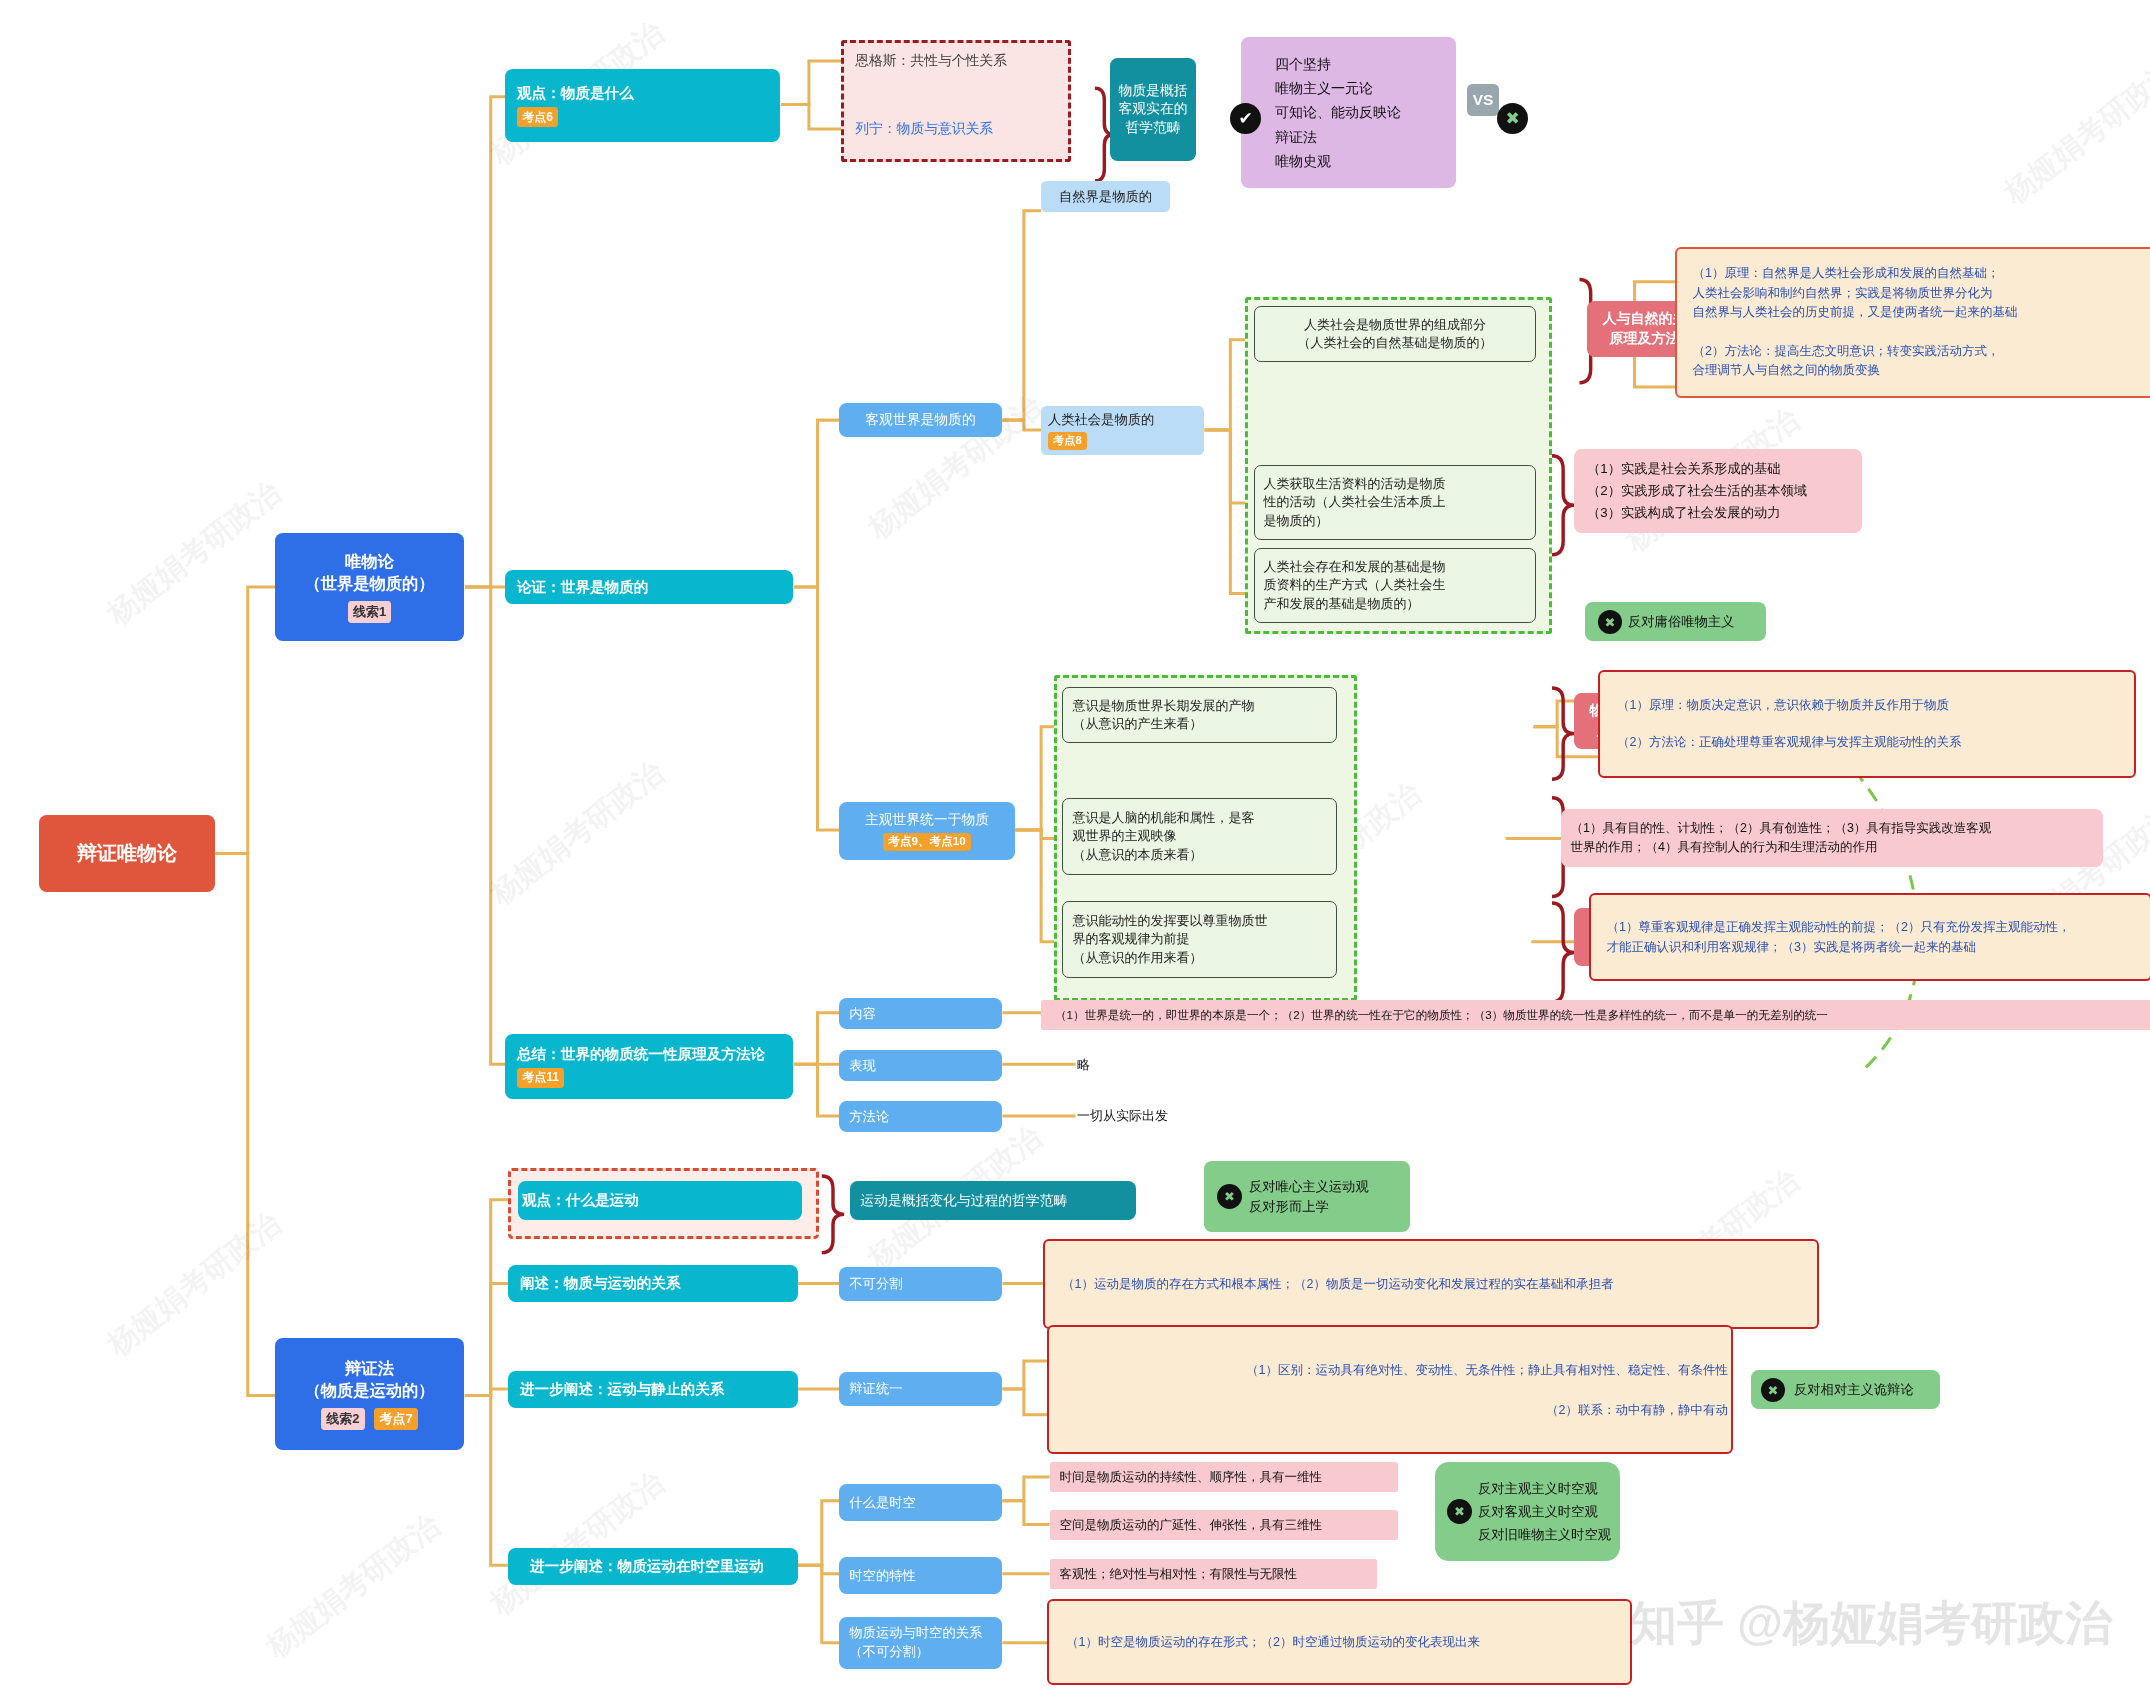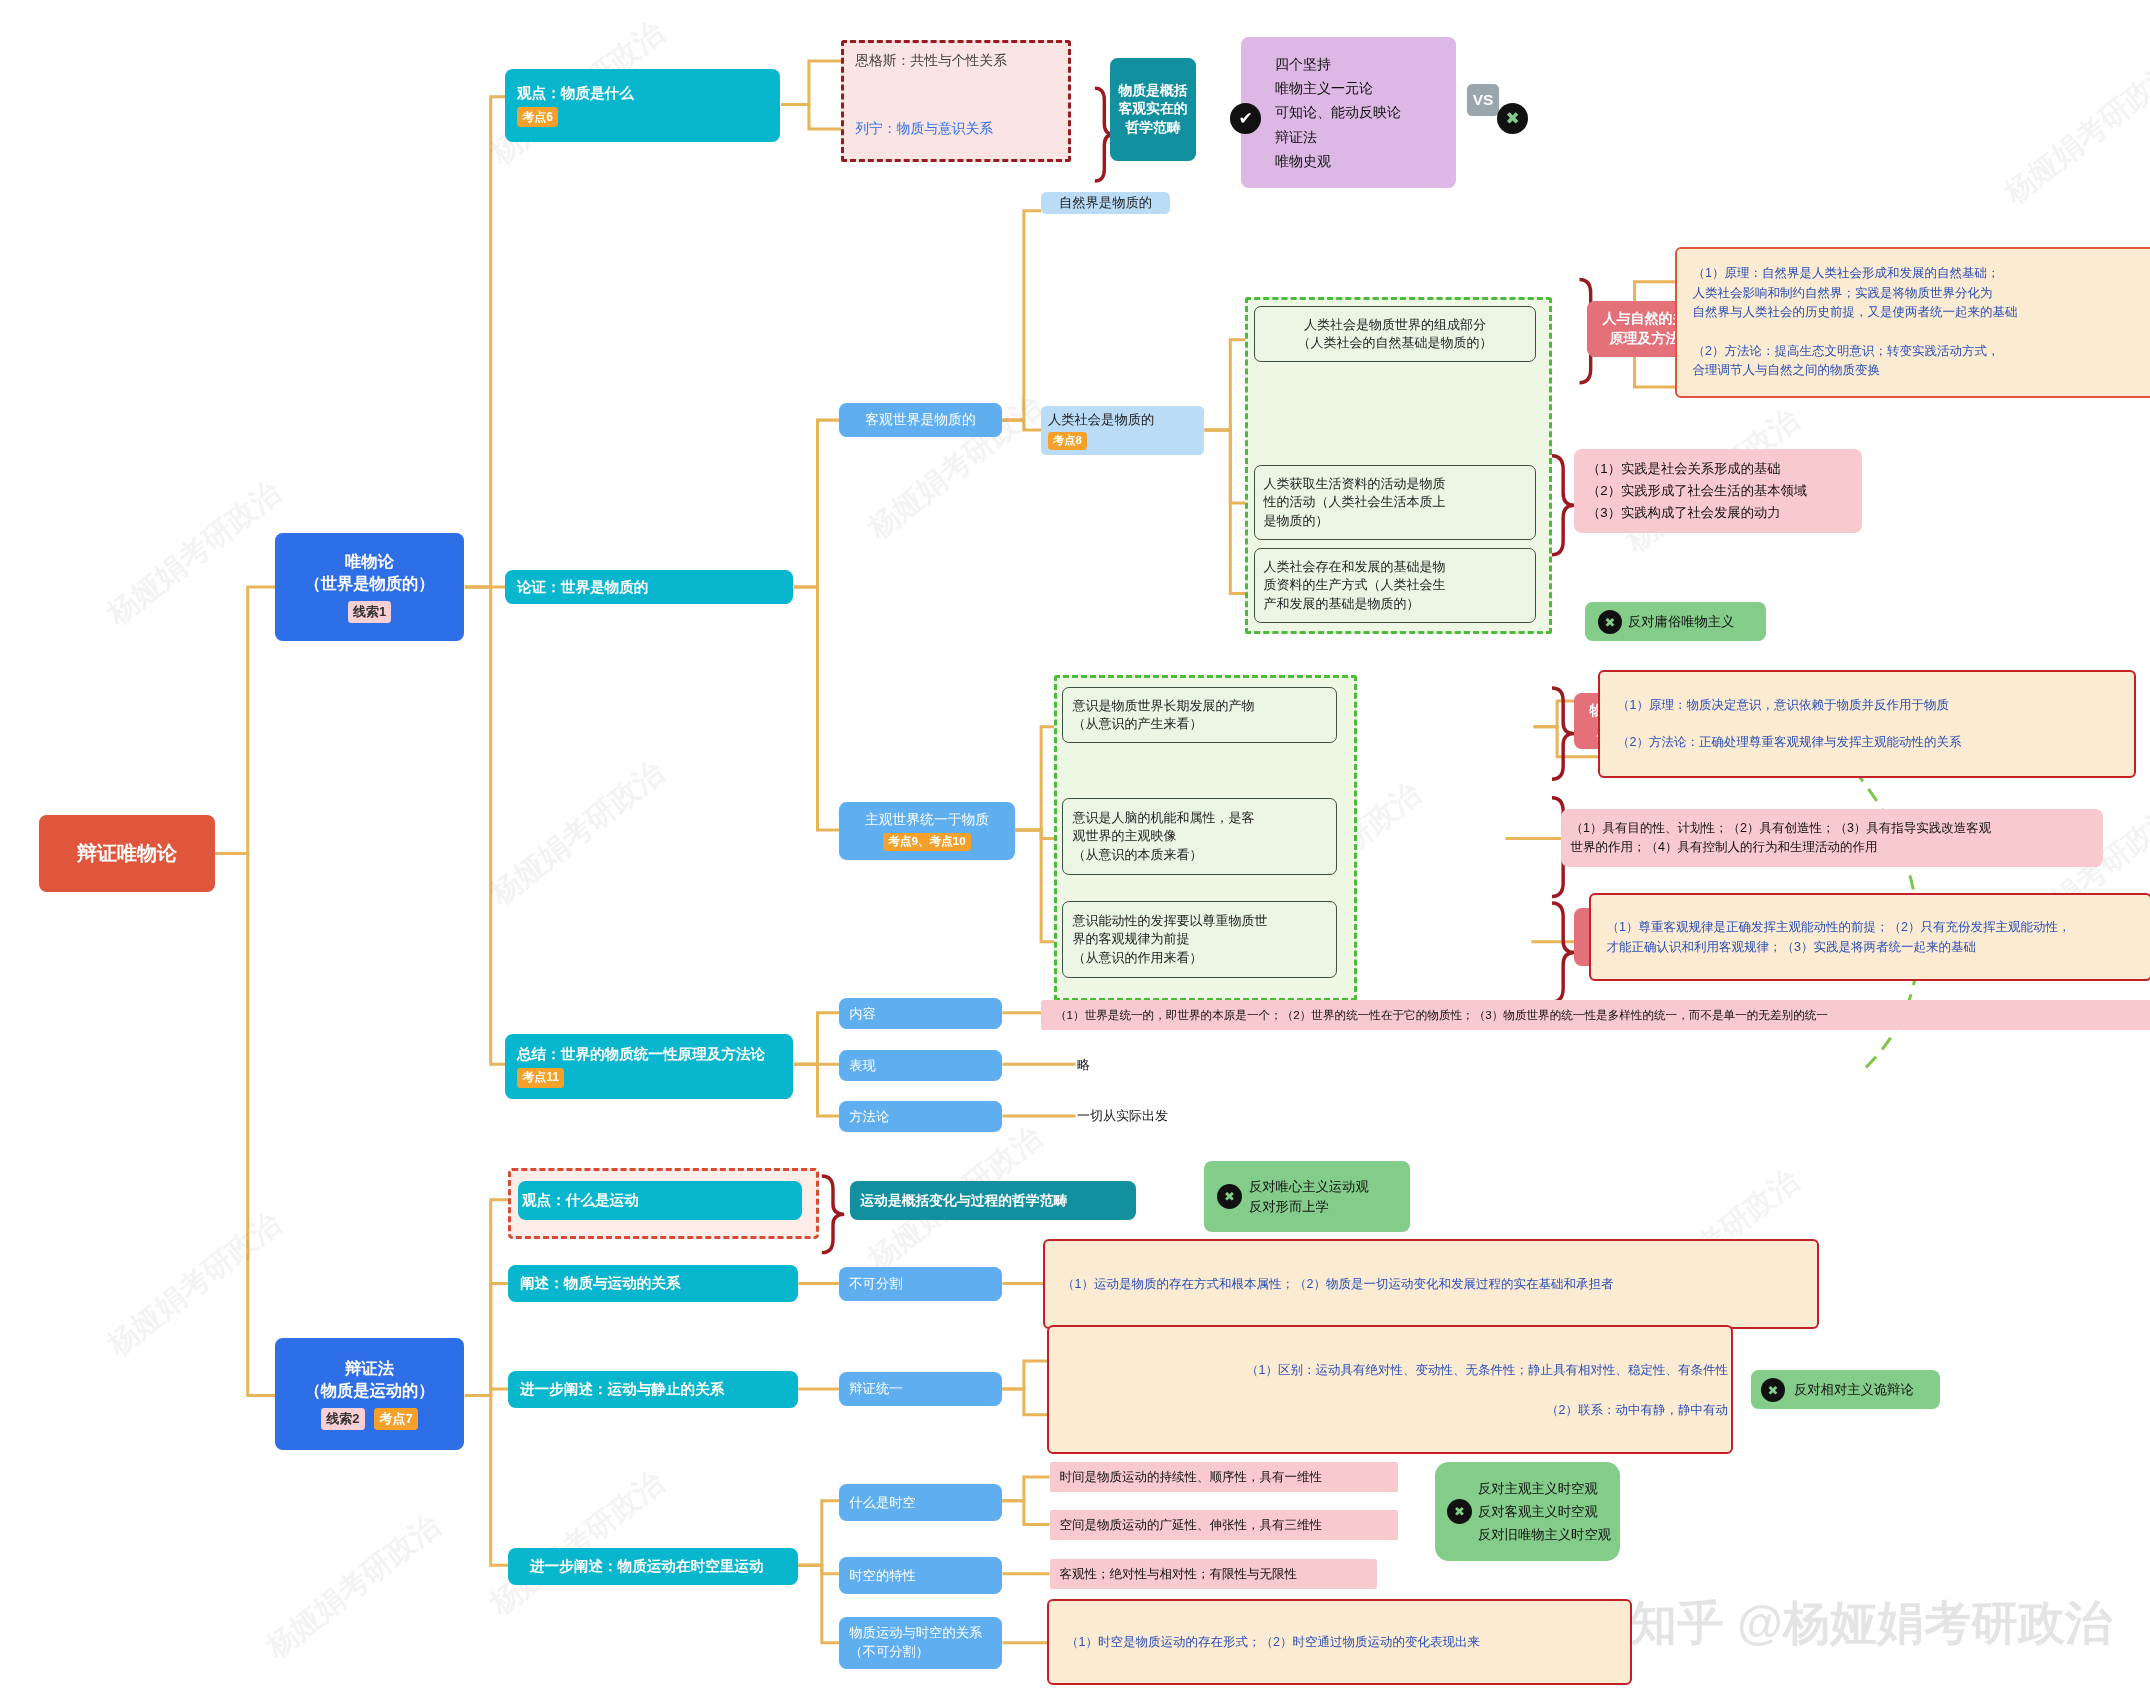--- a/index.html
+++ b/index.html
@@ -11,21 +11,21 @@
         justify-content:center;border-radius:7.7px;}
   .node .t{white-space:pre-line;}
   .ctr{text-align:center;}
   svg.lines{position:absolute;left:0;top:0;width:2268px;height:1705px;pointer-events:none;}
   .badge{display:inline-block;border-radius:3.4px;padding:1.7px 5.2px;font-weight:700;}
   .badge-orange{background:#F5A02B;color:#fff;}
   .badge-pink{background:#F9CFD6;color:#333;}
   .root{background:#E0563C;color:#fff;font-weight:700;}
   .l1{background:#2E6FE8;color:#fff;font-weight:700;}
   .l2{background:#08B6CE;color:#fff;font-weight:700;}
-  .l2d{background:#12909F;color:#fff;font-weight:700;}
+  .l2d{background:#12909F;color:#fff;font-weight:400;}
   .l3{background:#5FAFF0;color:#fff;}
   .l3l{background:#BBDCF7;color:#222;}
   .pink{background:#F8C9CF;color:#111;}
   .red{background:#E4707A;color:#fff;font-weight:700;}
   .green{background:#84CC8A;color:#111;}
   .purple{background:#DDB8E4;color:#111;}
   .boxgrey{background:#EAF5E3;border:1.7px solid #3E4E42;border-radius:6.9px;color:#222;}
   .dashred{border:3px dashed #9B1A20;background:#FBE4E4;border-radius:2.6px;}
   .dashred2{border:3px dashed #D94A33;background:#FCEDE9;border-radius:4.3px;}
   .dashgreen{border:3px dashed #4DBB3A;background:#EDF7E4;border-radius:2.6px;}
@@ -177,21 +177,21 @@
   <div class="mark markg" style="left:1497px;top:103px;width:31px;height:31px;font-size:17px;">✖</div>
 
   <div class="node l2" style="left:505px;top:570px;width:288px;height:34px;font-size:14.6px;padding-left:12px;">
     <span class="t">论证：世界是物质的</span>
   </div>
 
   <div class="node l3 ctr" style="left:839px;top:403px;width:163px;height:34px;font-size:13.8px;">
     <span class="t">客观世界是物质的</span>
   </div>
 
-  <div class="node l3l ctr" style="left:1041px;top:192px;width:129px;height:22px;font-size:13.3px;border-radius:5.2px;">
+  <div class="node l3l ctr" style="left:1041px;top:181px;width:129px;height:31px;font-size:13.3px;border-radius:5.2px;">
     <span class="t">自然界是物质的</span>
   </div>
 
   <div class="node l3l" style="left:1041px;top:406px;width:163px;height:49px;font-size:13.3px;border-radius:5.2px;padding:3.4px 6.9px;gap:2.6px;">
     <span class="t">人类社会是物质的</span>
     <span><span class="badge badge-orange" style="font-size:11.2px;">考点8</span></span>
   </div>
 
   <div class="dashgreen" style="position:absolute;left:1245px;top:297px;width:301px;height:331px;"></div>
   <div class="node boxgrey" style="left:1254px;top:306px;width:282px;height:56px;font-size:13px;padding:3.4px 8.6px;line-height:1.35;text-align:center;">

